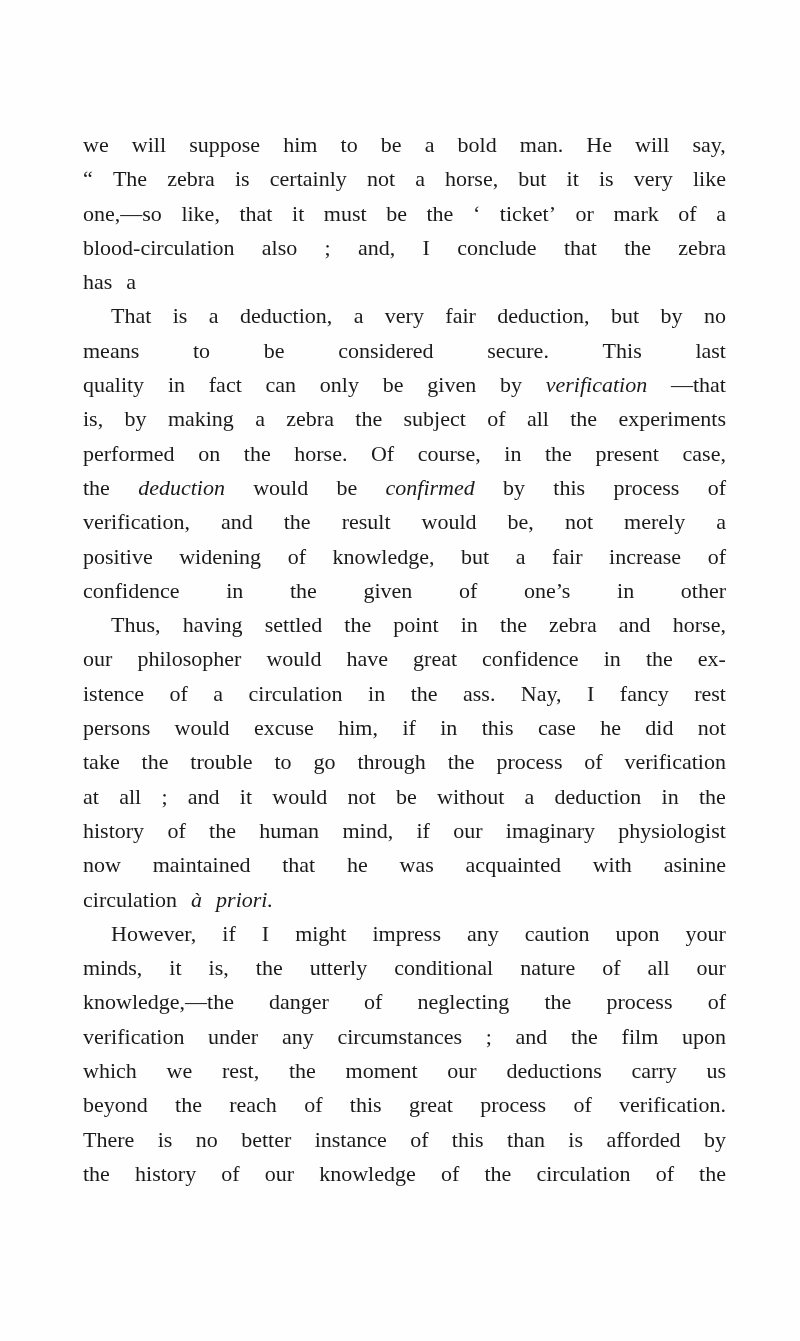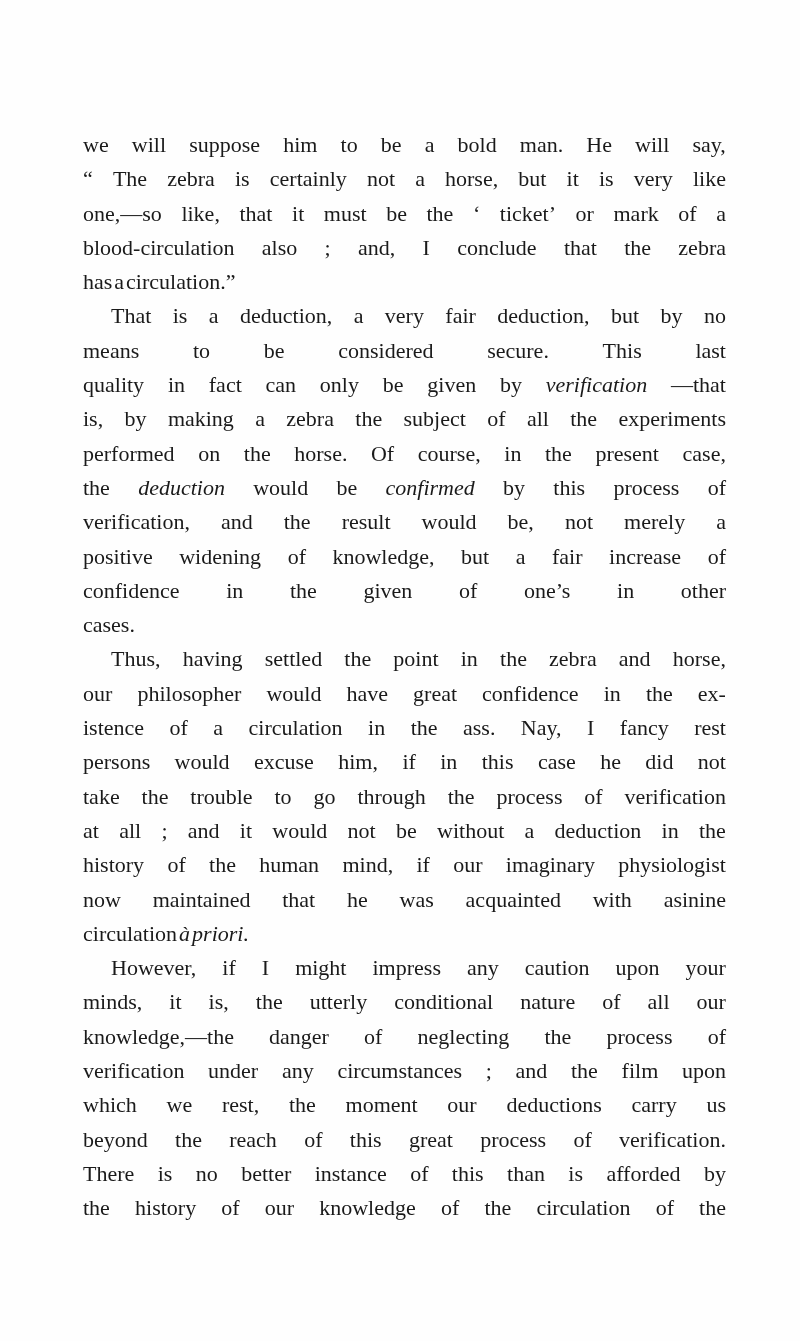--- a/index.html
+++ b/index.html
@@ -63,21 +63,21 @@
   
   .jline {
     display: flex;
     justify-content: space-between;
     height: 34.3px;
     line-height: 34.3px;
     font-size: 22px;
     white-space: nowrap;
   }
   .jline.indent { padding-left: 28px; }
-  .jline.last { justify-content: flex-start; gap: 2px; }
+  .jline.last { justify-content: flex-start; gap: 14px; }
   .it { font-style: italic; }
 </style>
 </head>
 <body>
 
 <div class="page">
 
 
   <div class="body-text" id="body-text">
       <div>
@@ -132,21 +132,20 @@
           <span>and,</span>
           <span>I</span>
           <span>conclude</span>
           <span>that</span>
           <span>the</span>
           <span>zebra</span>
         </div>
         <div class="jline last">
           <span>has</span>
           <span>a</span>
-          <span>circulation.”</span>
         </div>
       </div>
       <div>
         <div class="jline indent">
           <span>That</span>
           <span>is</span>
           <span>a</span>
           <span>deduction,</span>
           <span>a</span>
           <span>very</span>
@@ -237,23 +236,20 @@
         </div>
         <div class="jline">
           <span>confidence</span>
           <span>in</span>
           <span>the</span>
           <span>given</span>
           <span>of</span>
           <span>one’s</span>
           <span>in</span>
           <span>other</span>
-        </div>
-        <div class="jline last">
-          <span>cases.</span>
         </div>
       </div>
       <div>
         <div class="jline indent">
           <span>Thus,</span>
           <span>having</span>
           <span>settled</span>
           <span>the</span>
           <span>point</span>
           <span>in</span>

